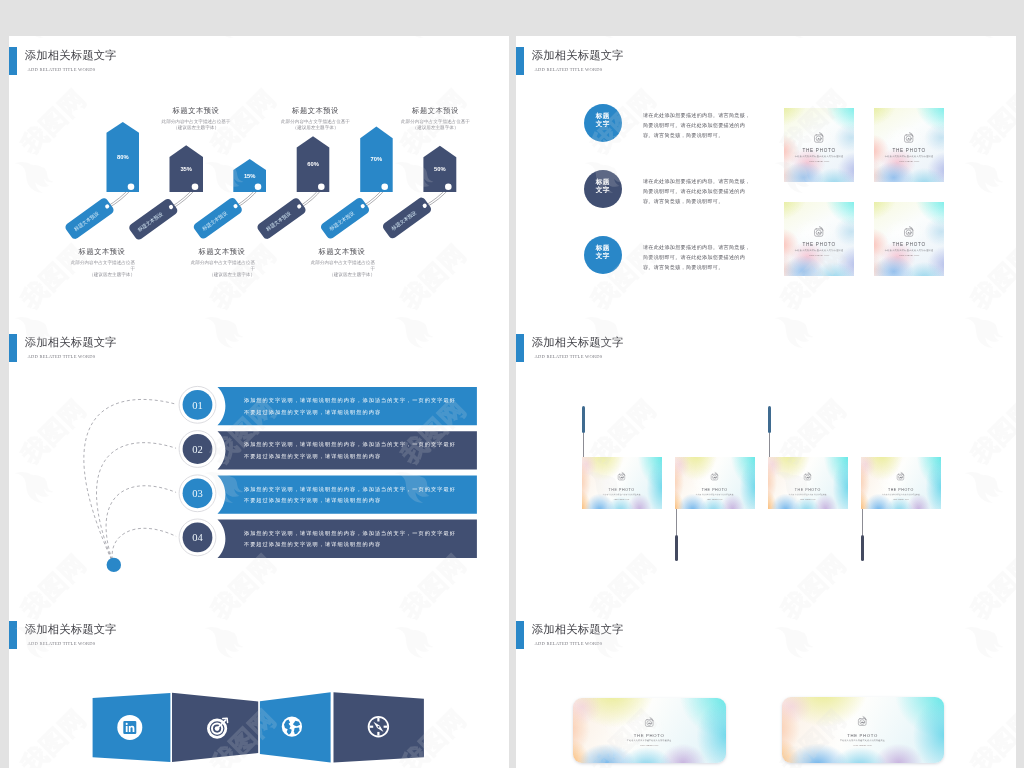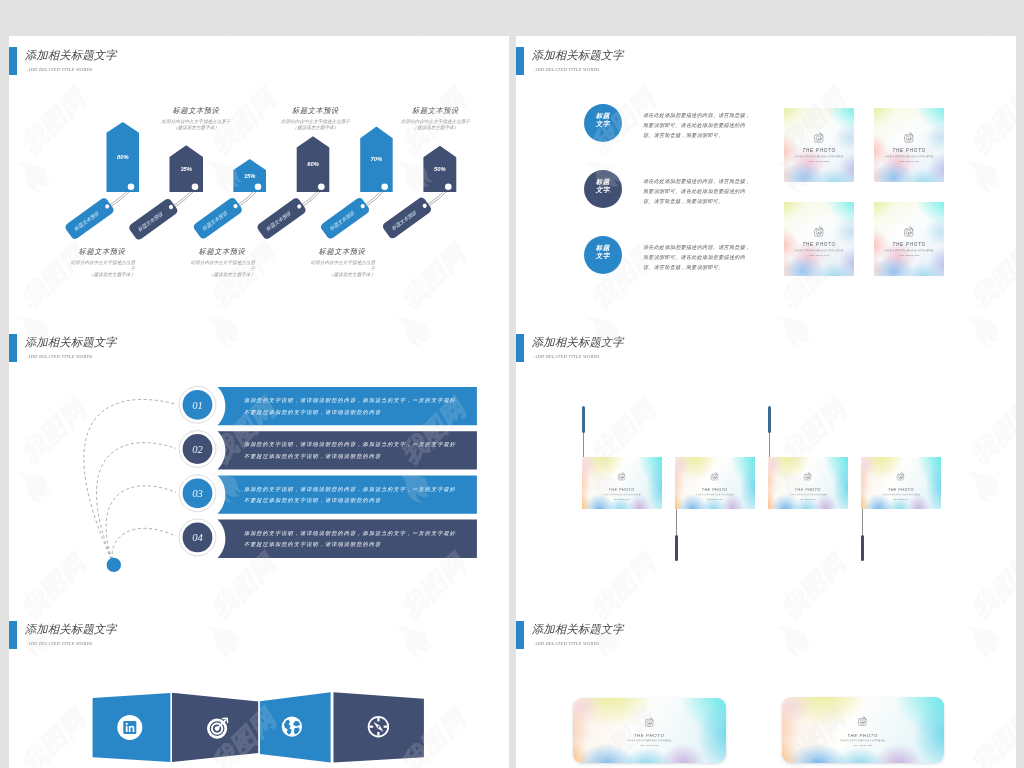--- a/index.html
+++ b/index.html
@@ -1,19 +1,19 @@
 <!DOCTYPE html>
 <html><head>
 <meta charset="utf-8">
 <title>PPT Template Preview</title>
 <style>
 html,body{margin:0;padding:0;}
 body{width:1024px;height:768px;background:#e2e2e2;overflow:hidden;
      font-family:"Liberation Sans",sans-serif;-webkit-font-smoothing:antialiased;}
-.page{position:absolute;left:0;top:0;width:947px;height:768px;font-style:italic;}
+.page{position:absolute;left:0;top:0;width:947px;height:768px;}
 .slide{position:absolute;background:#fff;overflow:hidden;}
 .hdr{position:absolute;left:0;top:0;}
 .hdr .bar{position:absolute;left:0.6px;top:11.2px;width:7.9px;height:27.5px;background:#2987c8;}
   .hdr .cn{position:absolute;left:16.2px;top:11.6px;font-family:"Liberation Serif",serif;
    font-size:11.4px;color:#44444a;letter-spacing:.1px;white-space:nowrap;line-height:14px;}
   .hdr .en{position:absolute;left:19.0px;top:29.6px;font-family:"Liberation Serif",serif;
    font-size:4.5px;color:#7b7b82;letter-spacing:.28px;white-space:nowrap;line-height:8px;}
 svg{display:block;overflow:visible;}
 .wm{position:absolute;pointer-events:none;}
 </style>

